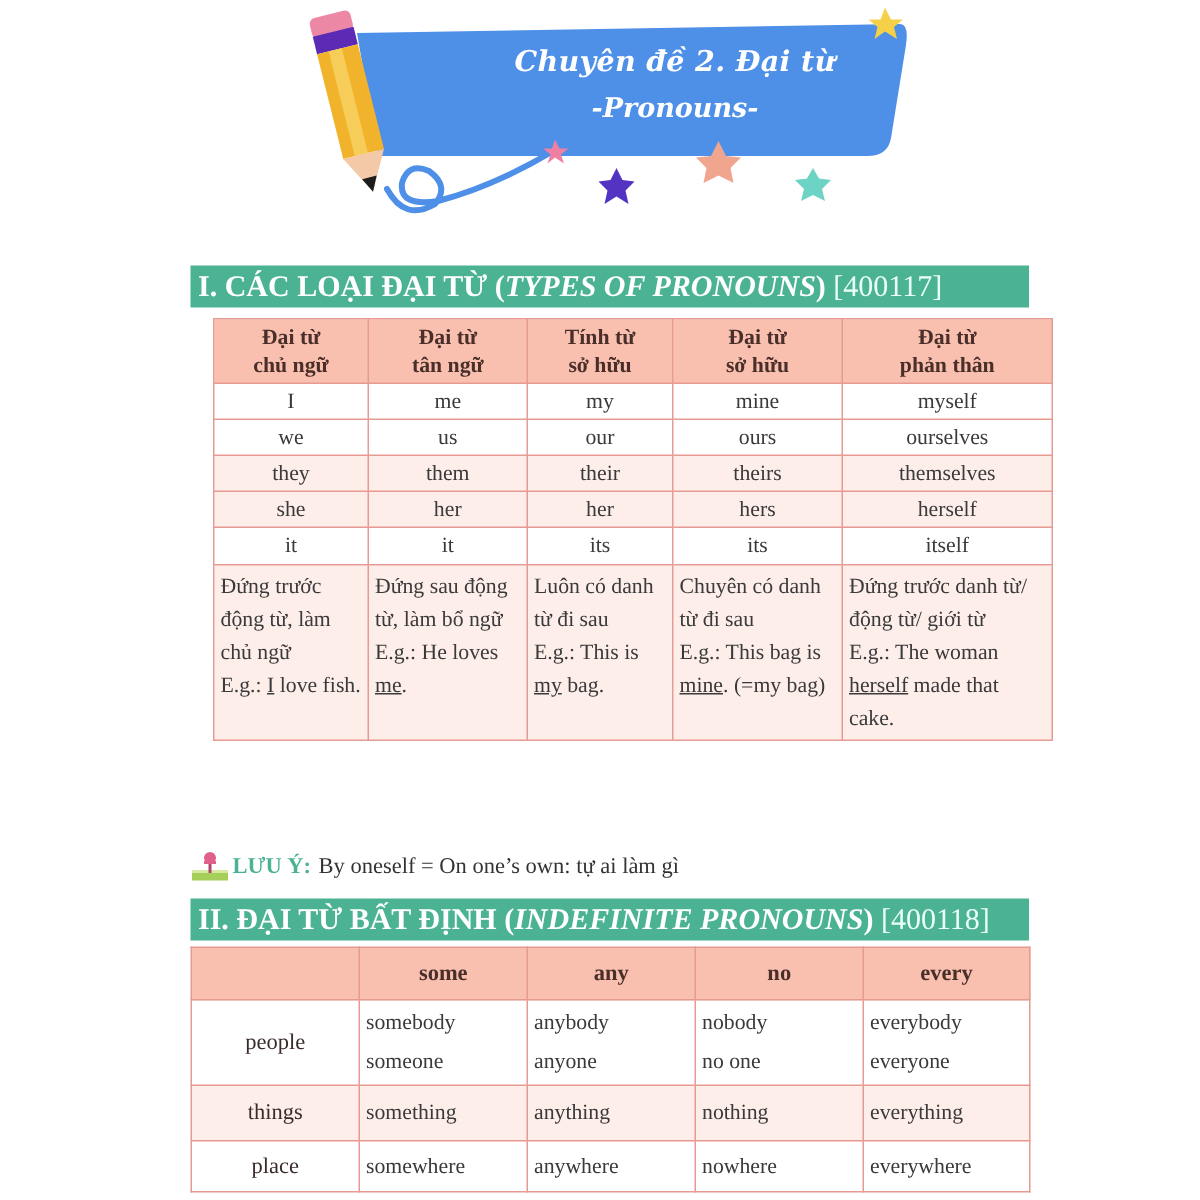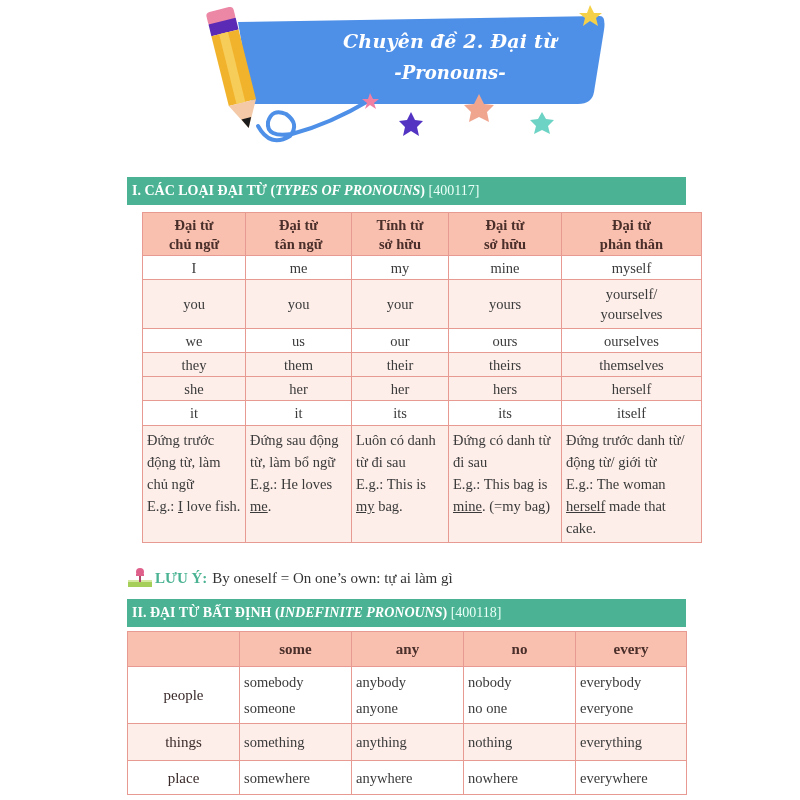--- a/index.html
+++ b/index.html
@@ -9,21 +9,21 @@
   
   .banner { position: absolute; left: 0; top: 0; width: 715px; height: 150px; }
   .banner svg { position: absolute; left: 0; top: 0; }
   .banner-title { position: absolute; left: 300px; top: 30px; width: 300px; text-align: center;
     color: #ffffff; font-family: "DejaVu Serif", serif; font-style: italic; font-weight: bold; font-size: 19px; letter-spacing: 0.2px; }
   .banner-sub { position: absolute; left: 300px; top: 62px; width: 300px; text-align: center;
     color: #ffffff; font-family: "DejaVu Serif", serif; font-style: italic; font-weight: bold; font-size: 18px; }
 
   
   .band { position: absolute; left: 127px; width: 559px; height: 28px; background: #4bb393;
-    color: #ffffff; font-family: "Liberation Serif", serif; font-size: 14px; padding-left: 5px; line-height: 28px; white-space: nowrap; }
+    color: #ffffff; font-family: "Liberation Serif", serif; font-size: 20px; padding-left: 5px; line-height: 28px; white-space: nowrap; }
   .band .b { font-weight: bold; }
   .band .bi { font-weight: bold; font-style: italic; }
   .band .code { color: #eafff7; font-weight: normal; }
 
   table { position: absolute; border-collapse: collapse; table-layout: fixed; font-family: "Liberation Serif", serif; }
   td, th { border: 1.5px solid #e79a91; font-size: 14.5px; color: #3a3a3a; }
   th { background: #f9c0b0; font-weight: bold; color: #4a2e2a; }
   tr.w td { background: #ffffff; }
   tr.p td { background: #fdeee9; }
 
@@ -93,27 +93,20 @@
     <th><span>Đại từ</span><br><span>sở hữu</span></th>
     <th><span>Đại từ</span><br><span>phản thân</span></th>
   </tr>
   <tr class="w" style="height:24px">
     <td>I</td>
     <td>me</td>
     <td>my</td>
     <td>mine</td>
     <td>myself</td>
   </tr>
-  <tr class="p" style="height:49px">
-    <td>you</td>
-    <td>you</td>
-    <td>your</td>
-    <td>yours</td>
-    <td style="padding:0 18px;">yourself/ yourselves</td>
-  </tr>
   <tr class="w" style="height:24px">
     <td>we</td>
     <td>us</td>
     <td>our</td>
     <td>ours</td>
     <td>ourselves</td>
   </tr>
   <tr class="p" style="height:24px">
     <td>they</td>
     <td>them</td>
@@ -132,21 +125,21 @@
     <td>it</td>
     <td>it</td>
     <td>its</td>
     <td>its</td>
     <td>itself</td>
   </tr>
   <tr class="p" style="height:104px">
     <td class="desc"><span>Đứng trước động từ, làm chủ ngữ</span><br><span>E.g.: </span><span class="u">I</span><span> love fish.</span></td>
     <td class="desc"><span>Đứng sau động từ, làm bổ ngữ</span><br><span>E.g.: He loves </span><span class="u">me</span><span>.</span></td>
     <td class="desc"><span>Luôn có danh từ đi sau</span><br><span>E.g.: This is </span><span class="u">my</span><span> bag.</span></td>
-    <td class="desc"><span>Đứng có danh từ đi sau</span><br><span>E.g.: This bag is </span><span class="u">mine</span><span>. (=my bag)</span></td>
+    <td class="desc"><span>Chuyên có danh từ đi sau</span><br><span>E.g.: This bag is </span><span class="u">mine</span><span>. (=my bag)</span></td>
     <td class="desc"><span>Đứng trước danh từ/ động từ/ giới từ</span><br><span>E.g.: The woman </span><span class="u">herself</span><span> made that cake.</span></td>
   </tr>
 </tbody>
   </table>
 
 <div class="note">
   <span class="pin">
     <svg width="24" height="22" viewBox="0 0 24 22">
       <rect x="0" y="14" width="24" height="6" fill="#a6cf5a"></rect>
       <rect x="0" y="13" width="24" height="2" fill="#d6e9a0"></rect>

